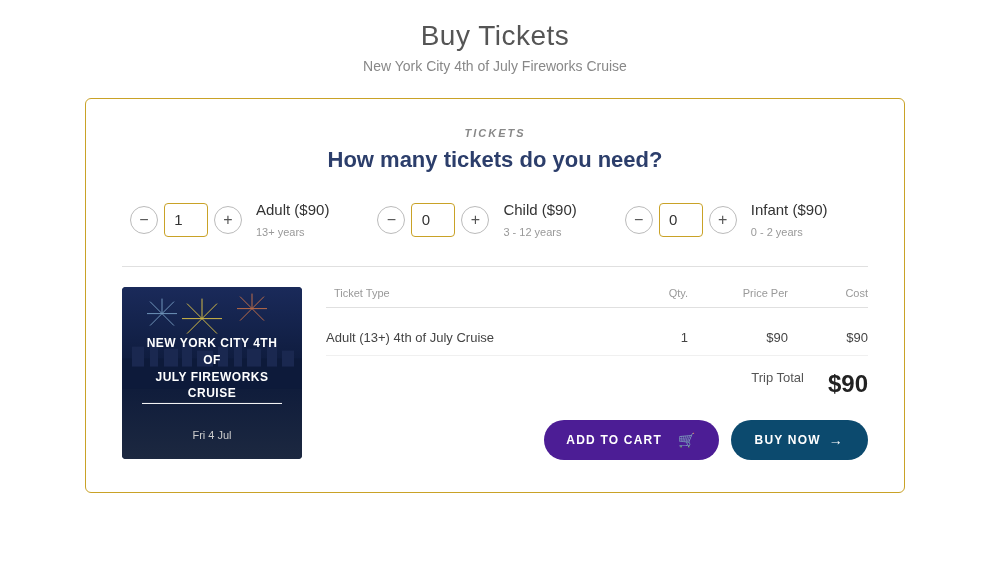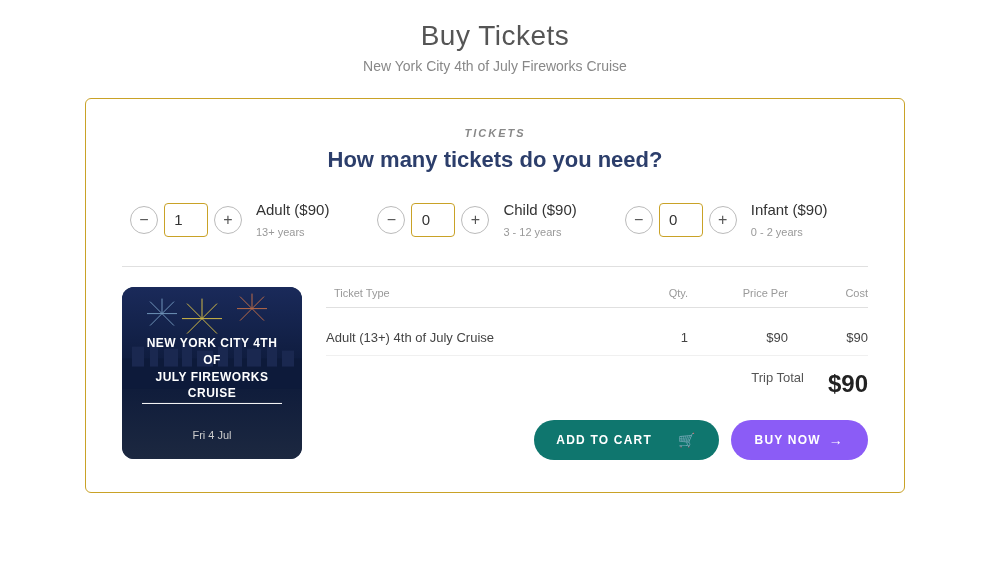--- a/index.html
+++ b/index.html
@@ -113,21 +113,21 @@
       margin-bottom: 20px;
     }
     .summary-section {
       display: flex;
       gap: 24px;
       align-items: flex-start;
     }
     .event-image {
       width: 180px;
       height: 172px;
-      border-radius: 12px;
+      border-radius: 4px;
       overflow: hidden;
       flex-shrink: 0;
       background: #1a2a4a;
       position: relative;
       display: flex;
       align-items: center;
       justify-content: center;
     }
     
     .event-image-bg {
@@ -218,36 +218,36 @@
       font-weight: 700;
       color: #222;
     }
     .action-buttons {
       display: flex;
       justify-content: flex-end;
       gap: 12px;
       margin-top: 4px;
     }
     .btn-cart {
-      background: #0f766e;
+      background: #4c1d95;
       color: #fff;
       border: none;
       border-radius: 22px;
       padding: 12px 22px;
       font-size: 12px;
       font-weight: 700;
       letter-spacing: 1.2px;
       text-transform: uppercase;
       cursor: pointer;
       display: flex;
       align-items: center;
-      gap: 26px;
+      gap: 16px;
     }
     .btn-buy {
-      background: #8b5cf6;
+      background: #0c4a6e;
       color: #fff;
       border: none;
       border-radius: 22px;
       padding: 12px 24px;
       font-size: 12px;
       font-weight: 700;
       letter-spacing: 1.2px;
       text-transform: uppercase;
       cursor: pointer;
       display: flex;

